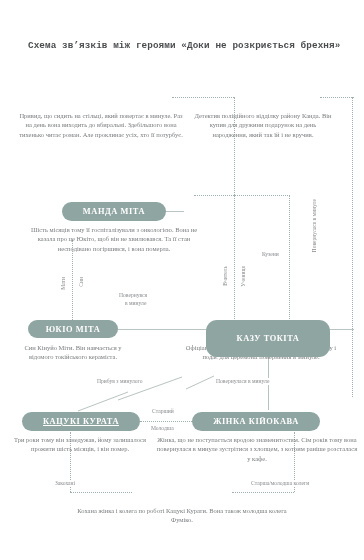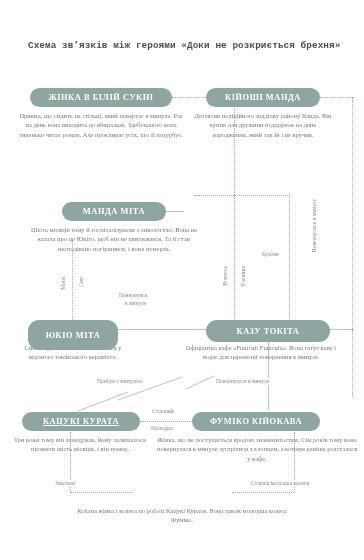--- a/index.html
+++ b/index.html
@@ -145,50 +145,44 @@
 
   <div class="edge-label" style="left:96px;top:378px;">Прибув з минулого</div>
   <div class="edge-label" style="left:215px;top:378px;">Повернулася в минуле</div>
 
   <div class="edge-label" style="left:151px;top:408px;">Старший</div>
   <div class="edge-label" style="left:150px;top:425px;">Молодша</div>
 
   <div class="edge-label" style="left:54px;top:480px;">Закохані</div>
   <div class="edge-label" style="left:250px;top:480px;">Старша/молодша колеги</div>
 
-  <div class="pill" style="left:30px;top:88px;width:142px;height:19px;">
-    <span>ЖІНКА В БІЛІЙ СУКНІ</span>
-  </div>
   <div class="desc" style="left:16px;top:111px;width:170px;">Привид, що сидить на стільці, який повертає в минуле. Раз на день вона виходить до вбиральні. Здебільшого вона тихенько читає роман. Але проклинає усіх, хто її потурбує.</div>
 
-  <div class="pill" style="left:206px;top:88px;width:114px;height:19px;">
-    <span>КІЙОШІ МАНДА</span>
-  </div>
   <div class="desc" style="left:192px;top:111px;width:142px;">Детектив поліційного відділку району Канда. Він купив для дружини подарунок на день народження, який так їй і не вручив.</div>
 
   <div class="pill" style="left:62px;top:202px;width:104px;height:19px;">
     <span>МАНДА МІТА</span>
   </div>
   <div class="desc" style="left:22px;top:225px;width:184px;">Шість місяців тому її госпіталізували з онкологією. Вона не казала про це Юкіто, щоб він не хвилювався. Та її стан несподівано погіршився, і вона померла.</div>
 
-  <div class="pill" style="left:28px;top:320px;width:90px;height:30px;">
+  <div class="pill" style="left:28px;top:320px;width:90px;height:18px;">
     <span>ЮКІО МІТА</span>
   </div>
   <div class="desc" style="left:14px;top:343px;width:118px;">Син Кінуйо Міти. Він навчається у відомого токійського кераміста.</div>
 
-  <div class="pill" style="left:206px;top:320px;width:124px;height:22px;">
+  <div class="pill" style="left:206px;top:320px;width:124px;height:37px;">
     <span>КАЗУ ТОКІТА</span>
   </div>
   <div class="desc" style="left:178px;top:343px;width:166px;">Офіціантка кафе «Funiculi Funicula». Вона готує каву і подає для церемонії повернення в минуле.</div>
 
   <div class="pill" style="left:22px;top:412px;width:118px;height:19px;text-decoration:underline;">
     <span>КАЦУКІ КУРАТА</span>
   </div>
   <div class="desc" style="left:8px;top:435px;width:144px;">Три роки тому він занедужав, йому залишалося прожити шість місяців, і він помер.</div>
 
   <div class="pill" style="left:192px;top:412px;width:128px;height:19px;">
-    <span>ФУМІКО КІЙОКАВА</span>
+    <span>ЖІНКА КІЙОКАВА</span>
   </div>
   <div class="desc" style="left:156px;top:435px;width:202px;">Жінка, що не поступається вродою знаменитостям. Сім років тому вона повернулася в минуле зустрітися з хлопцем, з котрим раніше розсталася у кафе.</div>
 
   <div class="desc" style="left:72px;top:506px;width:220px;">Кохана жінка і колега по роботі Кацукі Курати. Вона також молодша колега Фуміко.</div>
 
 </div>
 
 </body></html>

